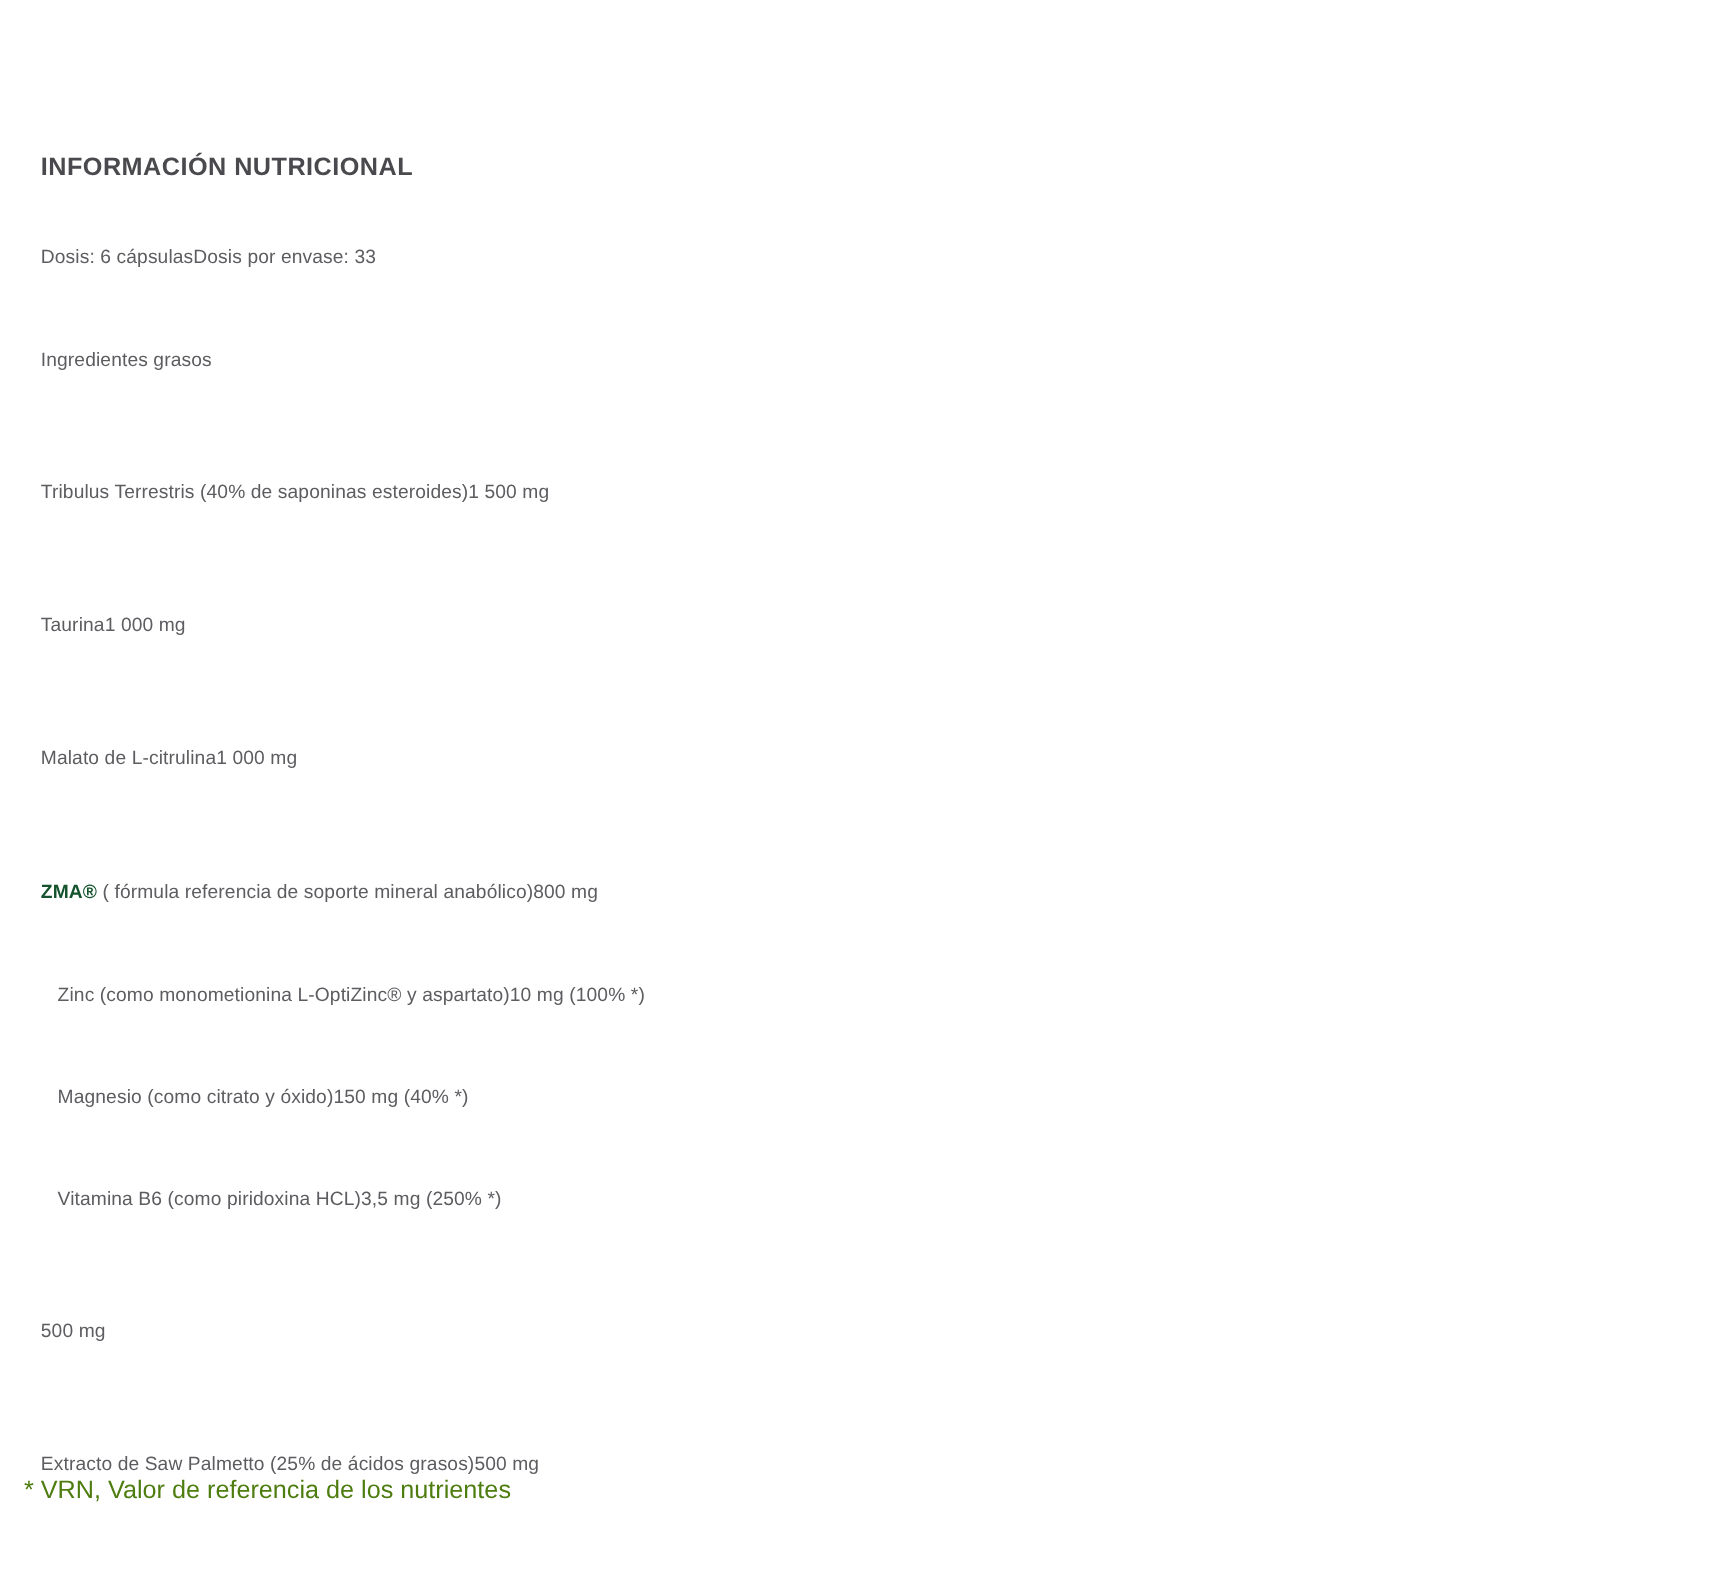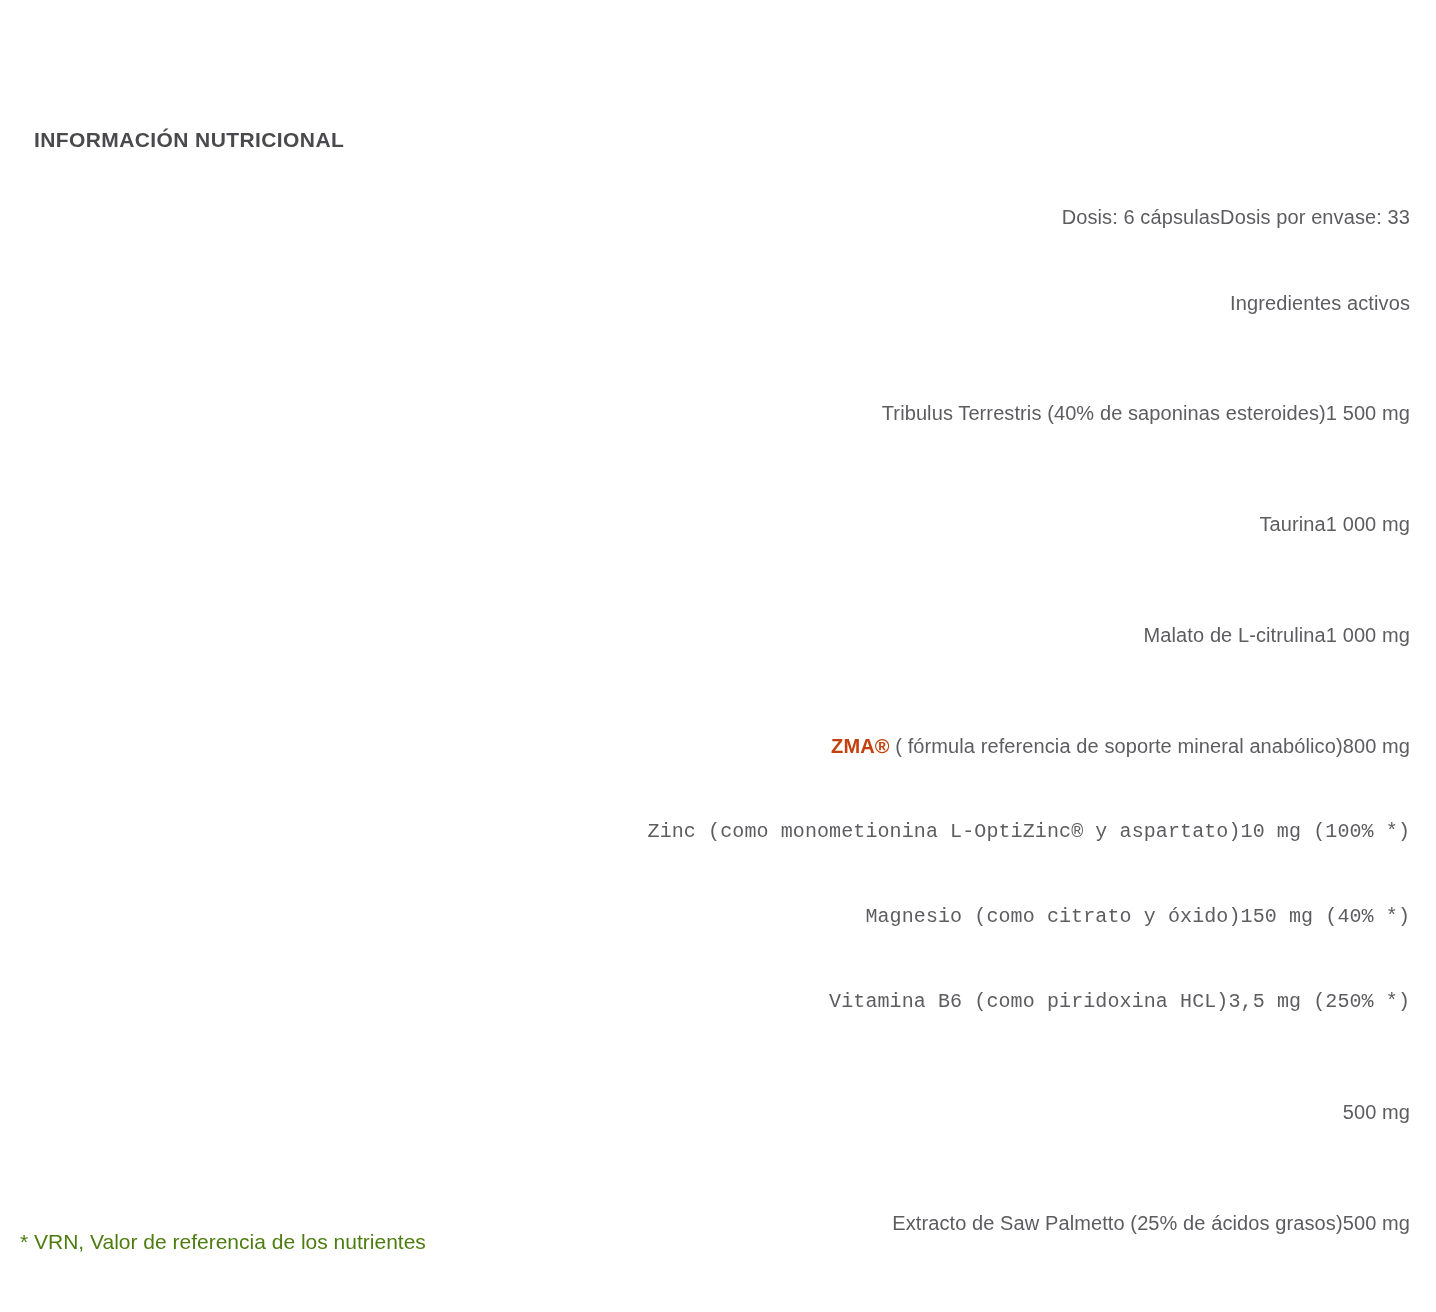--- a/index.html
+++ b/index.html
@@ -32,41 +32,41 @@
   }
   .rows {
     position: absolute;
     top: 205px;
     left: 34px;
     right: 26px;
   }
   .row {
     display: flex;
     align-items: baseline;
-    justify-content: flex-end;
-    font-size: 20px;
+    justify-content: flex-start;
+    font-size: 16px;
     line-height: 1.2;
     color: #5d5d61;
     letter-spacing: 0.1px;
   }
   .row .label {
     white-space: nowrap;
   }
   .row .value {
     white-space: nowrap;
     text-align: right;
   }
   
   .row.h-dose      { height: 86px; }
   .row.h-sub       { height: 85px; }
   .row.h-item      { height: 86px; margin-top: 25px; }
-  .row.h-indent    { height: 85px; font-family: Liberation Mono, monospace; }
+  .row.h-indent    { height: 85px; }
 
   .indent-1 { padding-left: 14px; }
-  .bold-prefix { font-weight: bold; color: #c2410c; }
+  .bold-prefix { font-weight: bold; color: #14532d; }
 
   .footnote {
     position: absolute;
     left: 20px;
     top: 1230px;
     font-size: 21px;
     color: #4d7c0f;
   }
 </style>
 </head>
@@ -77,21 +77,21 @@
   <div class="title">INFORMACIÓN NUTRICIONAL</div>
 
   <div class="rows">
 
     <div class="row h-dose">
       <span class="label">Dosis: 6 cápsulas</span>
       <span class="value">Dosis por envase: 33</span>
     </div>
 
     <div class="row h-sub">
-      <span class="label">Ingredientes activos</span>
+      <span class="label">Ingredientes grasos</span>
       <span class="value"></span>
     </div>
 
     <div class="row h-item">
       <span class="label">Tribulus Terrestris (40% de saponinas esteroides)</span>
       <span class="value">1 500 mg</span>
     </div>
 
     <div class="row h-item">
       <span class="label">Taurina</span>

